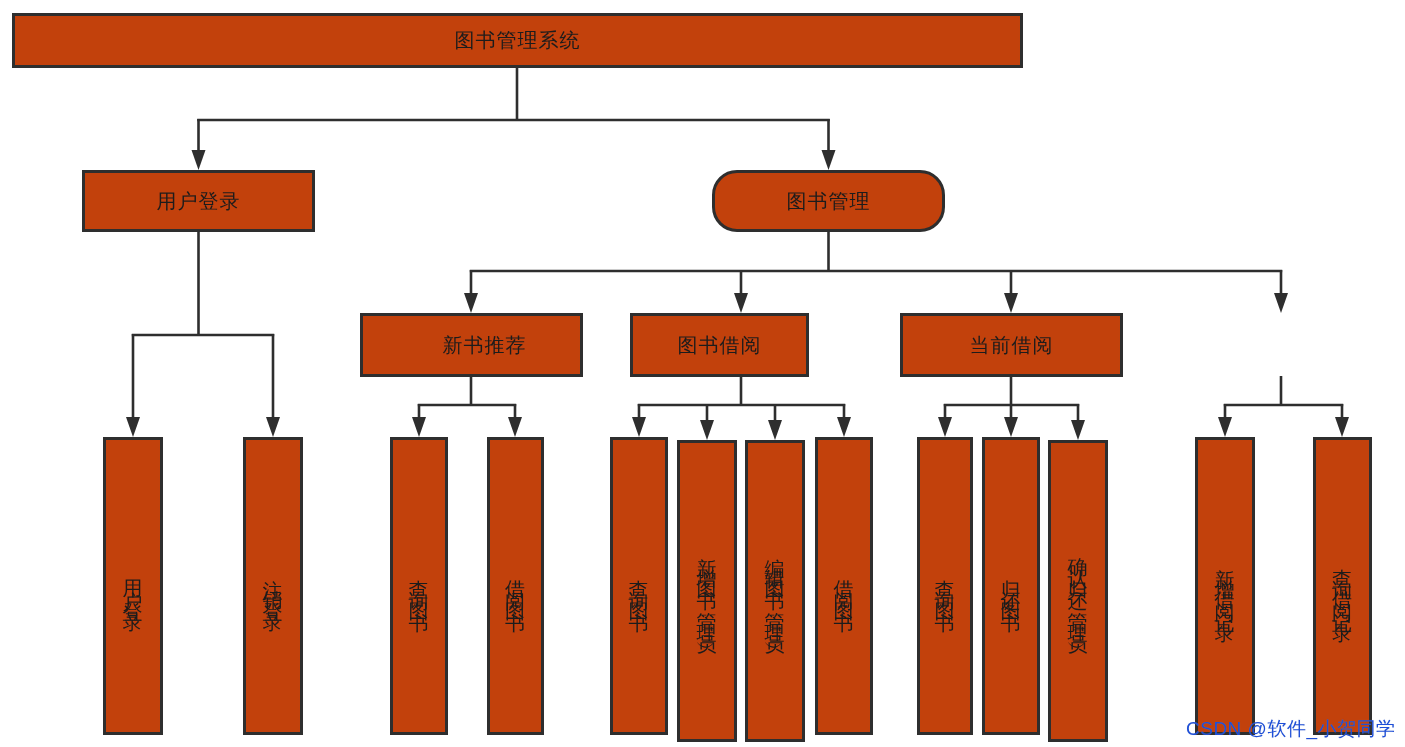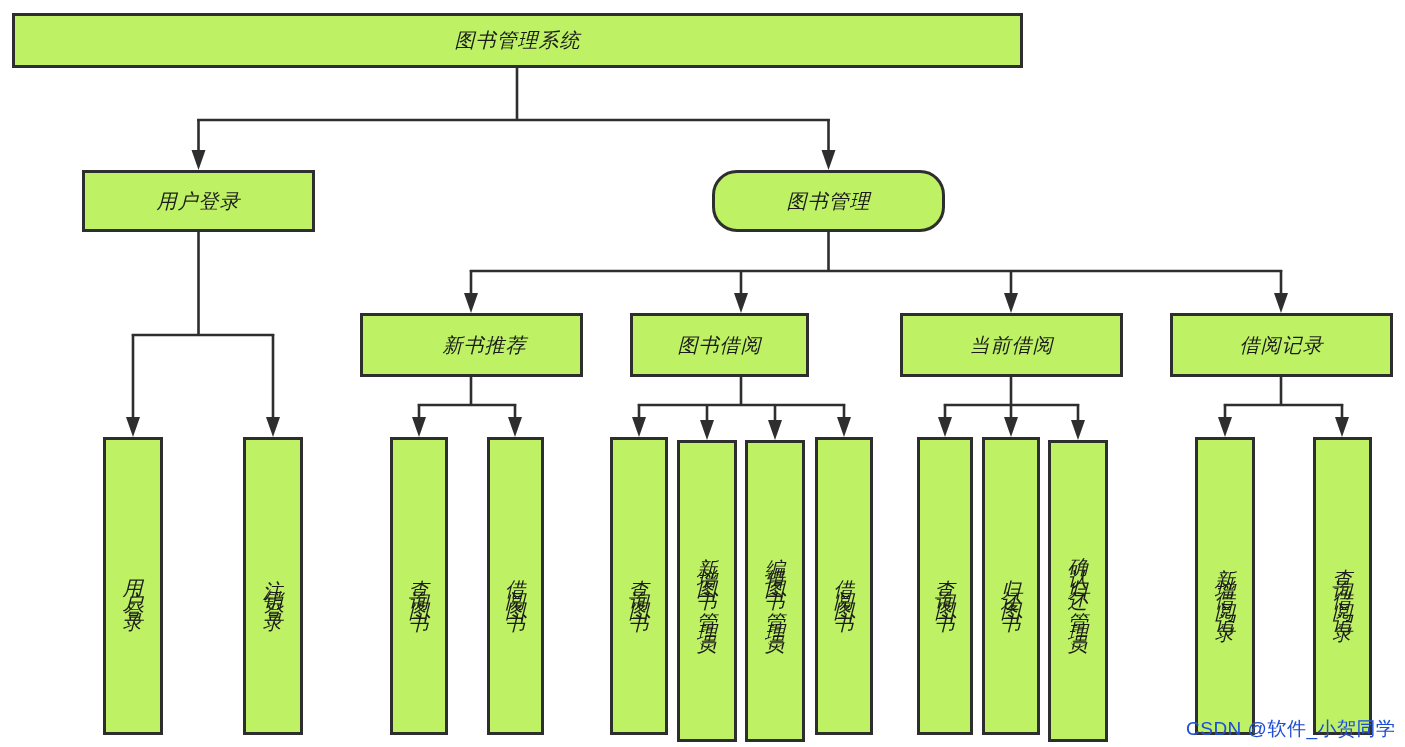--- a/index.html
+++ b/index.html
@@ -18,28 +18,27 @@
   }
   #connectors {
     position: absolute;
     left: 0; top: 0;
     width: 1405px; height: 747px;
   }
   .node {
     position: absolute;
     box-sizing: border-box;
     border: 3px solid #2e2e2e;
-    background: #bef264;
+    background: #c2410c;
     display: flex;
     align-items: center;
     justify-content: center;
     font-size: 20px;
     letter-spacing: 1px;
     color: #1c1c1c;
-    font-style: italic;
   }
   .hnode { 
     white-space: nowrap;
   }
   .vnode { 
   }
   .vnode .vtext {
     writing-mode: vertical-rl;
     text-orientation: mixed;
     letter-spacing: 11px;
@@ -145,21 +144,20 @@
   </svg>
 
   <div class="node hnode" style="left:12px; top:13px; width:1011px; height:55px;">图书管理系统</div>
 
   <div class="node hnode" style="left:82px; top:170px; width:233px; height:62px;">用户登录</div>
   <div class="node hnode" style="left:712px; top:170px; width:233px; height:62px;border-radius:25px;">图书管理</div>
 
   <div class="node hnode" style="left:360px; top:313px; width:223px; height:64px;padding-left:26px;">新书推荐</div>
   <div class="node hnode" style="left:630px; top:313px; width:179px; height:64px;">图书借阅</div>
   <div class="node hnode" style="left:900px; top:313px; width:223px; height:64px;">当前借阅</div>
-  <div class="node hnode" style="left:1170px; top:313px; width:223px; height:64px;">借阅记录</div>
 
   <div class="node vnode" style="left:103px; top:437px; width:60px; height:298px;">
     <span class="vtext">用户登录</span>
   </div>
   <div class="node vnode" style="left:243px; top:437px; width:60px; height:298px;">
     <span class="vtext">注销登录</span>
   </div>
 
   <div class="node vnode" style="left:390px; top:437px; width:58px; height:298px;">
     <span class="vtext">查询图书</span>

